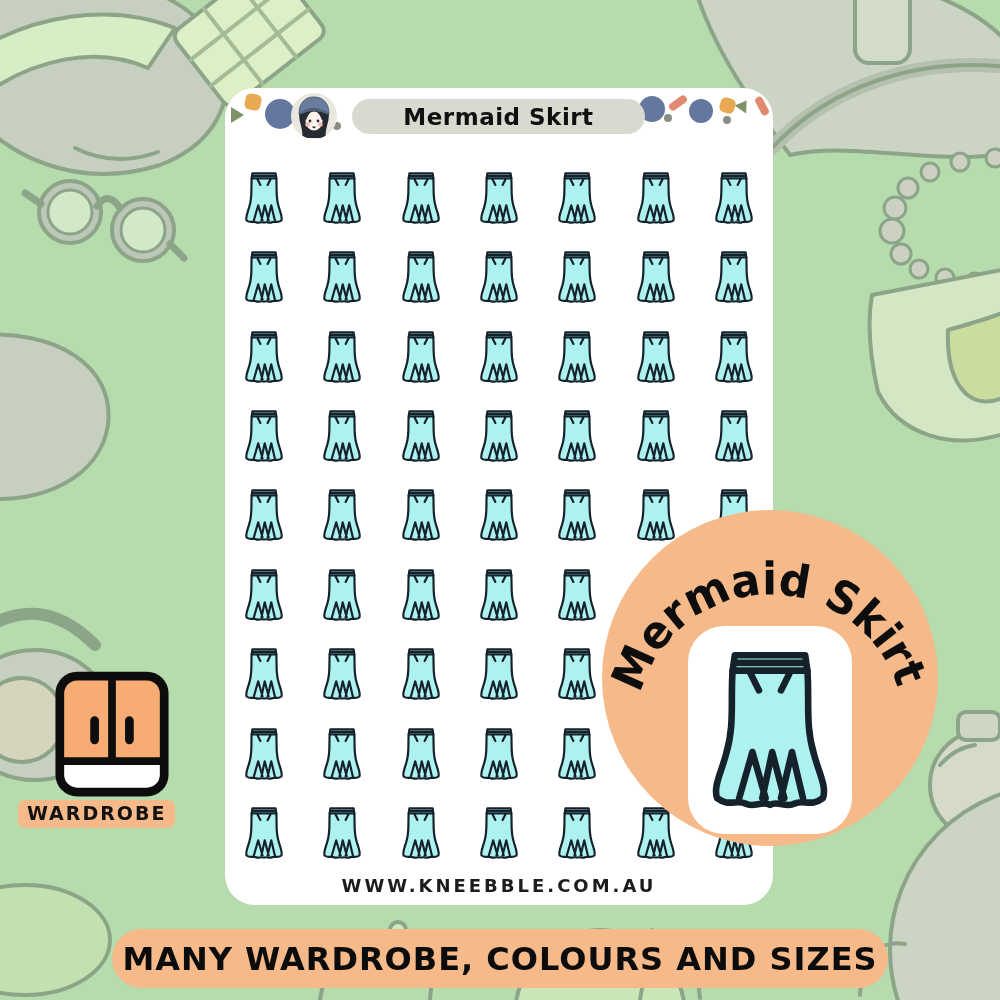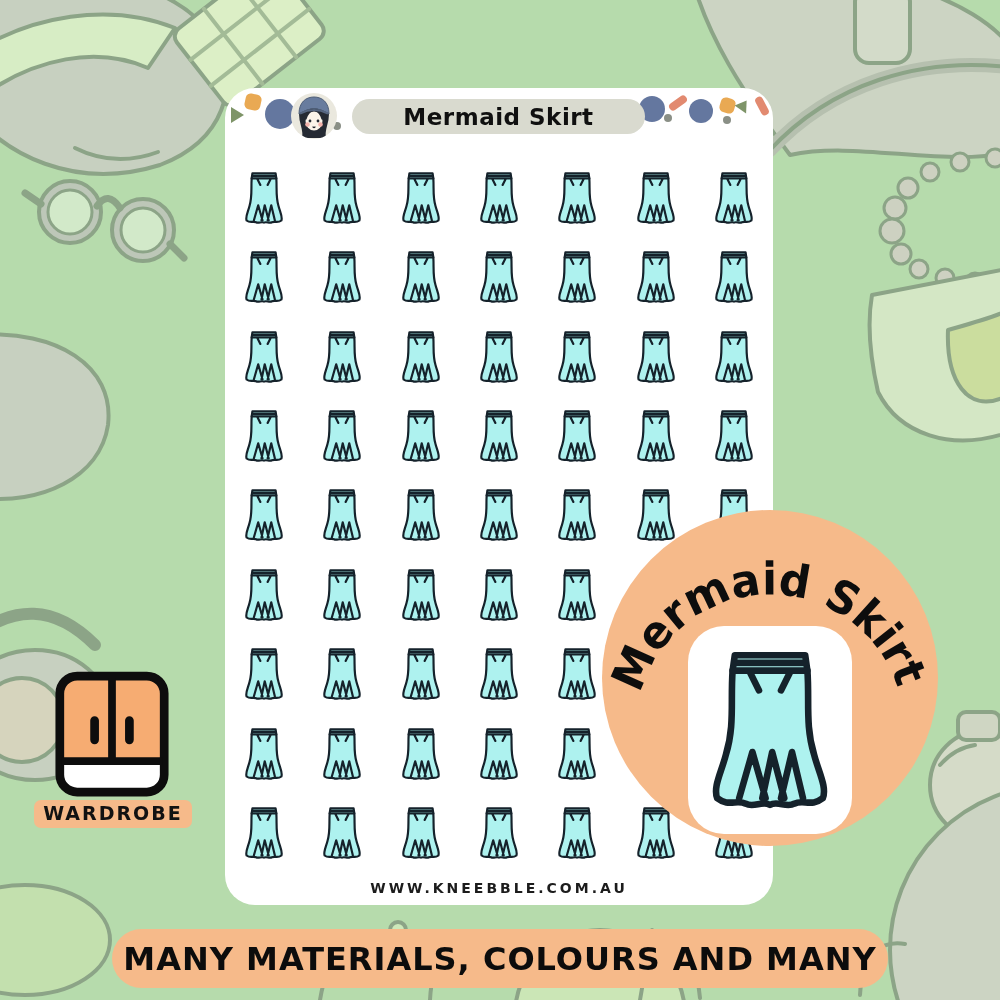--- a/index.html
+++ b/index.html
@@ -30,38 +30,38 @@
   .avatar{position:absolute;left:65px;top:4px;width:48px;height:48px}
 
   .grid{
     position:absolute;left:0;top:70px;width:548px;height:715px;
     display:grid;grid-template-columns:repeat(7,1fr);grid-template-rows:repeat(9,1fr);
   }
   .cell{display:flex;align-items:center;justify-content:center}
   .skirt-sm{width:44px;height:58px}
   .site{
     position:absolute;left:0;right:0;bottom:9px;text-align:center;
-    font-size:14px;font-weight:700;letter-spacing:3px;color:#1c1c1c;
+    font-size:18px;font-weight:700;letter-spacing:3px;color:#1c1c1c;
   }
 
   
   .badge{
     position:absolute;left:602px;top:510px;width:336px;height:336px;
     border-radius:50%;background:#f6ba8a;z-index:3;
   }
   .badge .arc{position:absolute;inset:0}
   .blob{
     position:absolute;left:86px;top:116px;width:164px;height:208px;
     background:#ffffff;border-radius:36px;
   }
   .skirt-big{position:absolute;left:16px;top:14px;width:132px;height:180px}
 
   
   .wicon{position:absolute;left:54px;top:670px;width:116px;height:130px;z-index:3}
-  .wlabels{position:absolute;left:18px;top:802px;width:190px;text-align:center;z-index:3;line-height:1}
+  .wlabels{position:absolute;left:18px;top:802px;width:190px;text-align:left;z-index:3;line-height:1}
   .wlabels div{margin-top:-2px}
   .wlabels span{
     display:inline-block;background:#f6ba8a;border-radius:7px;padding:4px 9px 5px;
     font-size:19px;font-weight:800;letter-spacing:2px;color:#121212;
   }
 
   
   .banner{
     position:absolute;left:112px;top:929px;width:776px;height:59px;
     background:#f6ba8a;border-radius:30px;z-index:3;
@@ -520,14 +520,14 @@
   <path d="M6,94 L6,26 Q6,6 26,6 L94,6 Q114,6 114,26 L114,94 Z" fill="#f6ac72"></path>
   <rect x="6" y="6" width="108" height="120" rx="18" fill="none" stroke="#0d0d0d" stroke-width="9"></rect>
   <path d="M60,8 L60,94 M8,94 L112,94" stroke="#0d0d0d" stroke-width="8"></path>
   <path d="M42,52 L42,72 M78,52 L78,72" stroke="#0d0d0d" stroke-width="9" stroke-linecap="round"></path>
 </svg>
 <div class="wlabels">
   <div><span>WARDROBE</span></div>
 </div>
 
 <div class="banner">
-  <span>MANY MATERIALS, COLOURS AND MANY</span>
+  <span>MANY WARDROBE, COLOURS AND SIZES</span>
 </div>
 
 </body></html>

